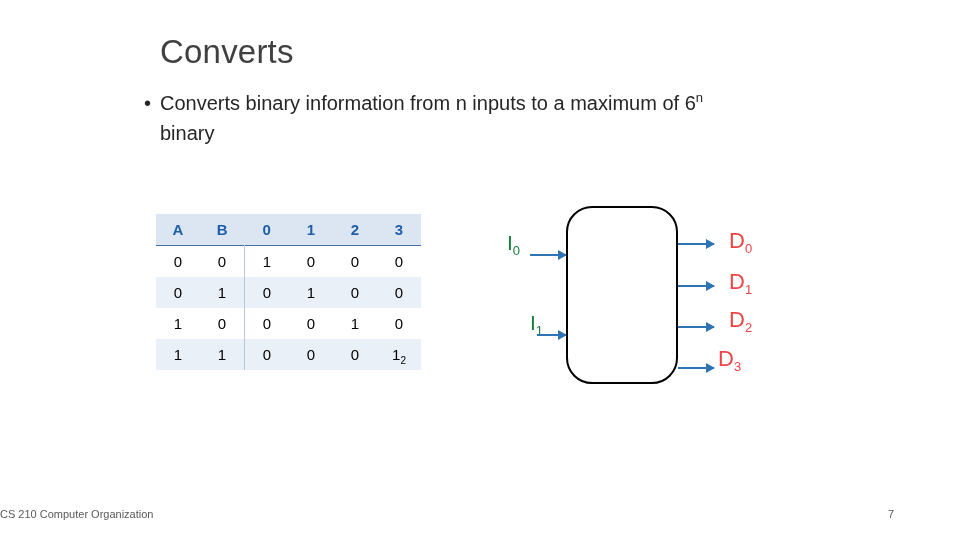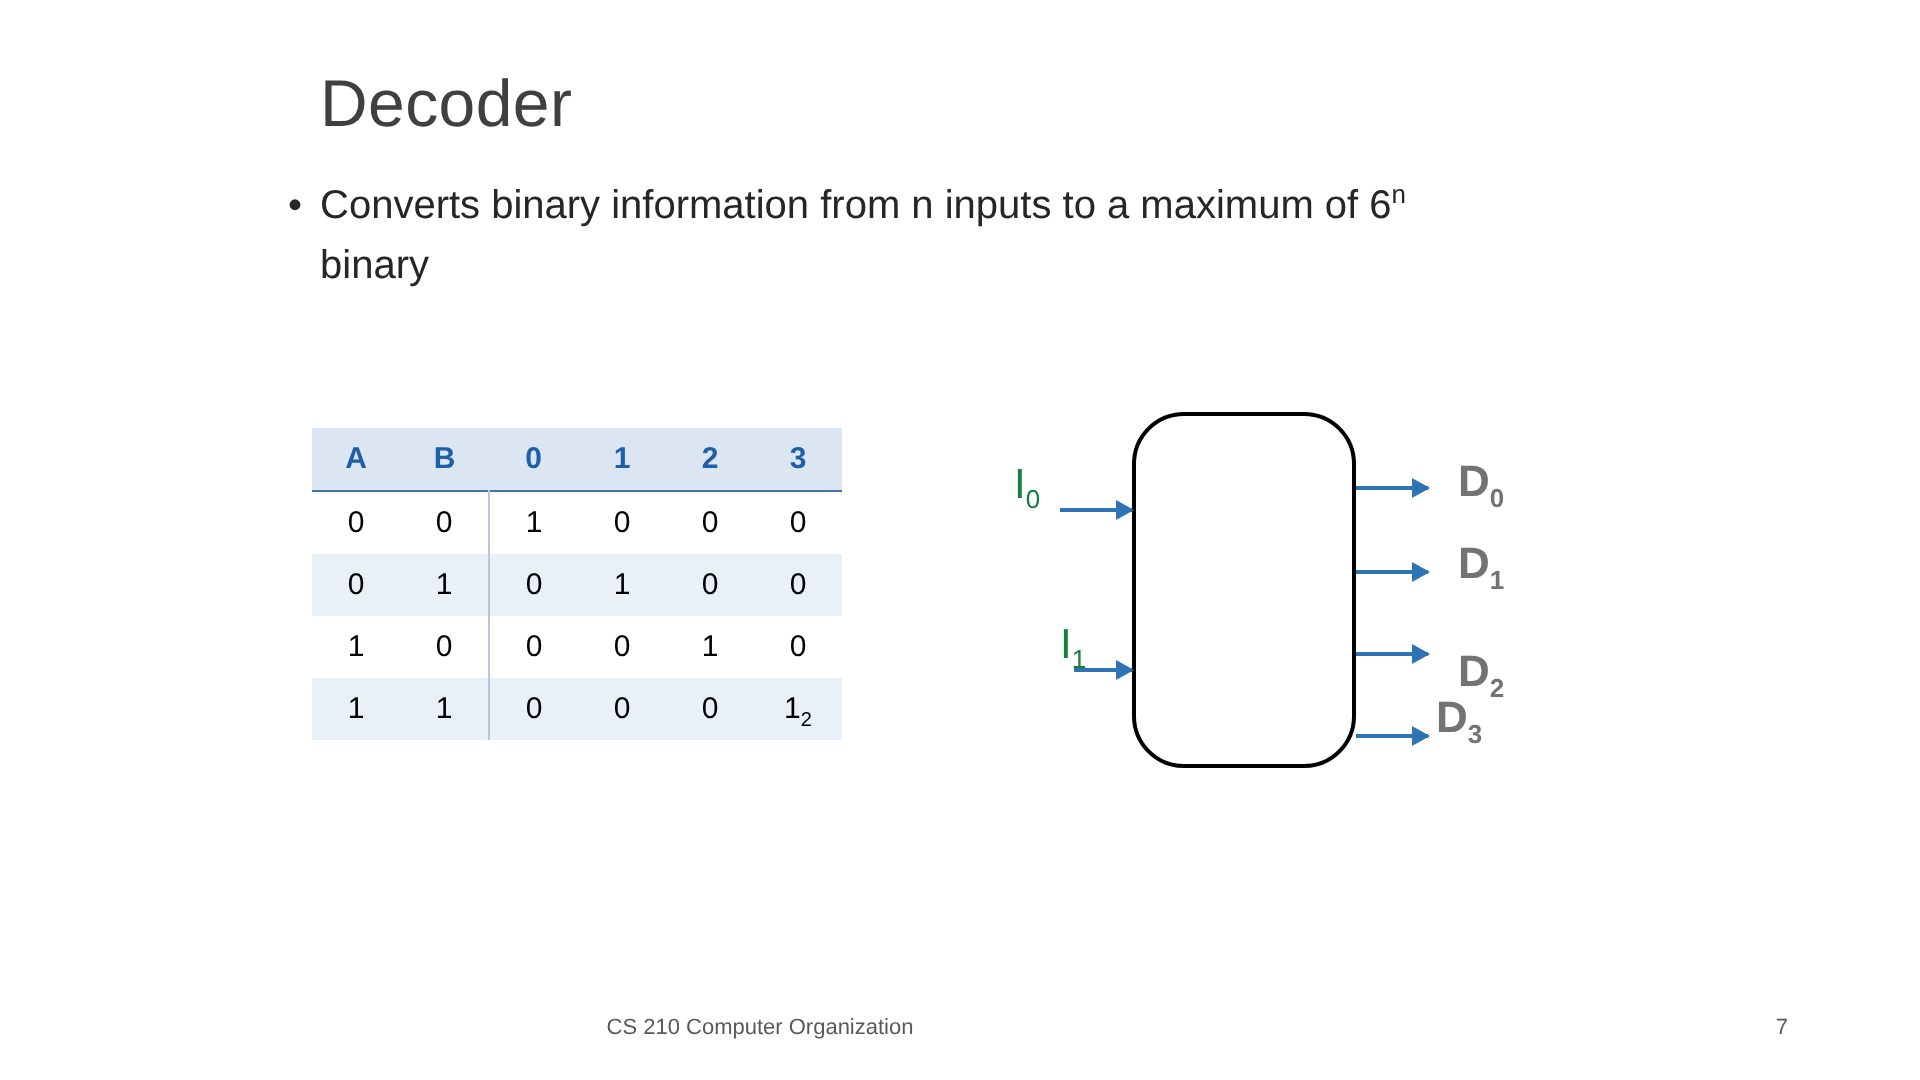--- a/index.html
+++ b/index.html
@@ -125,22 +125,22 @@
   .lbl-in {
     position: absolute;
     font-size: 21px;
     color: #15803d;
     font-weight: 400;
   }
   .lbl-in .sub { font-size: 13px; }
   .lbl-out {
     position: absolute;
     font-size: 22px;
-    color: #737373;
-    font-weight: 700;
+    color: #ef4444;
+    font-weight: 400;
   }
   .lbl-out .sub { font-size: 13px; }
 
   .arrow {
     position: absolute;
     height: 2px;
     background: #2e74b5;
   }
   .arrow::after {
     content: "";
@@ -151,38 +151,37 @@
     border-top: 5px solid transparent;
     border-bottom: 5px solid transparent;
   }
 
   
   .footer-text {
     position: absolute;
     left: 0;
     top: 508px;
     width: 760px;
-    text-align: center;
     font-size: 11px;
     color: #595959;
   }
   .page-number {
     position: absolute;
     right: 66px;
     top: 508px;
     font-size: 11px;
     color: #595959;
   }
 </style>
 </head>
 <body>
 
 <div class="slide">
 
-  <div class="slide-title">Decoder</div>
+  <div class="slide-title">Converts</div>
 
   <div class="bullet-block">
     <div class="bullet-row">
       <span class="bullet-dot">•</span>
       <span class="bullet-text"><span>Converts binary information from n inputs to a maximum of 6</span><span class="sup">n</span><span> binary</span></span>
     </div>
   </div>
 
   <table class="truth-table">
     <thead>
@@ -240,20 +239,20 @@
     <div class="arrow" style="left:40px; top:59px; width:36px;"></div>
     <div class="arrow" style="left:47px; top:139px; width:29px;"></div>
 
     <div class="arrow" style="left:188px; top:48px; width:36px;"></div>
     <div class="arrow" style="left:188px; top:90px; width:36px;"></div>
     <div class="arrow" style="left:188px; top:131px; width:36px;"></div>
     <div class="arrow" style="left:188px; top:172px; width:36px;"></div>
 
     <div class="lbl-out" style="left:239px; top:33px;"><span>D</span><span class="sub">0</span></div>
     <div class="lbl-out" style="left:239px; top:74px;text-align:center;"><span>D</span><span class="sub">1</span></div>
-    <div class="lbl-out" style="left:239px; top:128px;"><span>D</span><span class="sub">2</span></div>
+    <div class="lbl-out" style="left:239px; top:112px;"><span>D</span><span class="sub">2</span></div>
     <div class="lbl-out" style="left:228px; top:151px;"><span>D</span><span class="sub">3</span></div>
   </div>
 
   <div class="footer-text">CS 210 Computer Organization</div>
   <div class="page-number">7</div>
 
 </div>
 
 </body></html>

